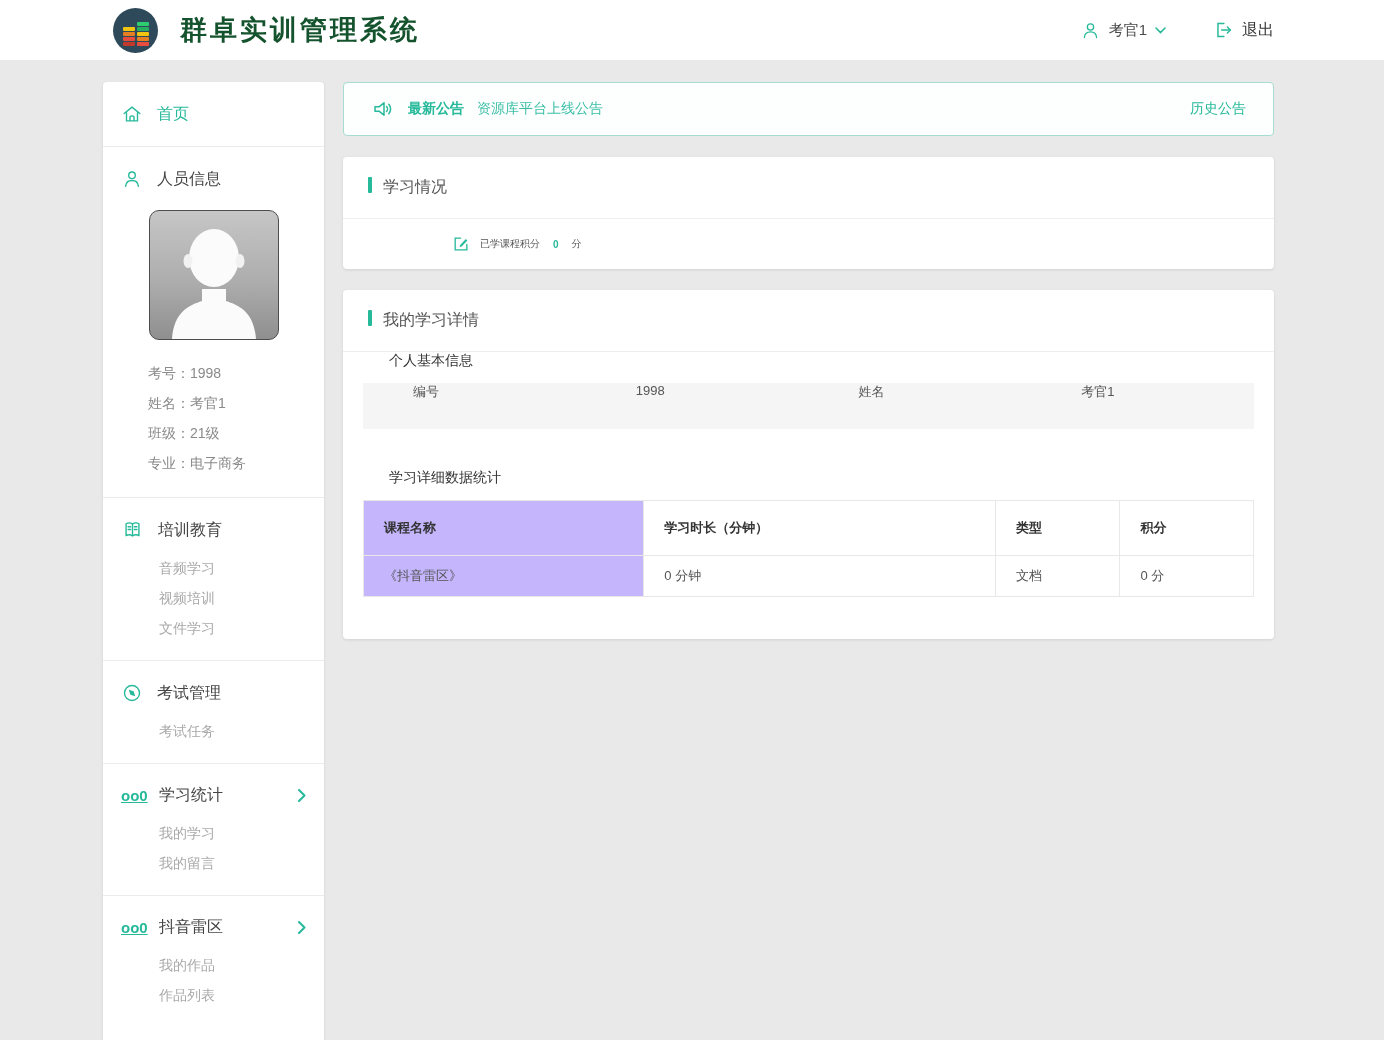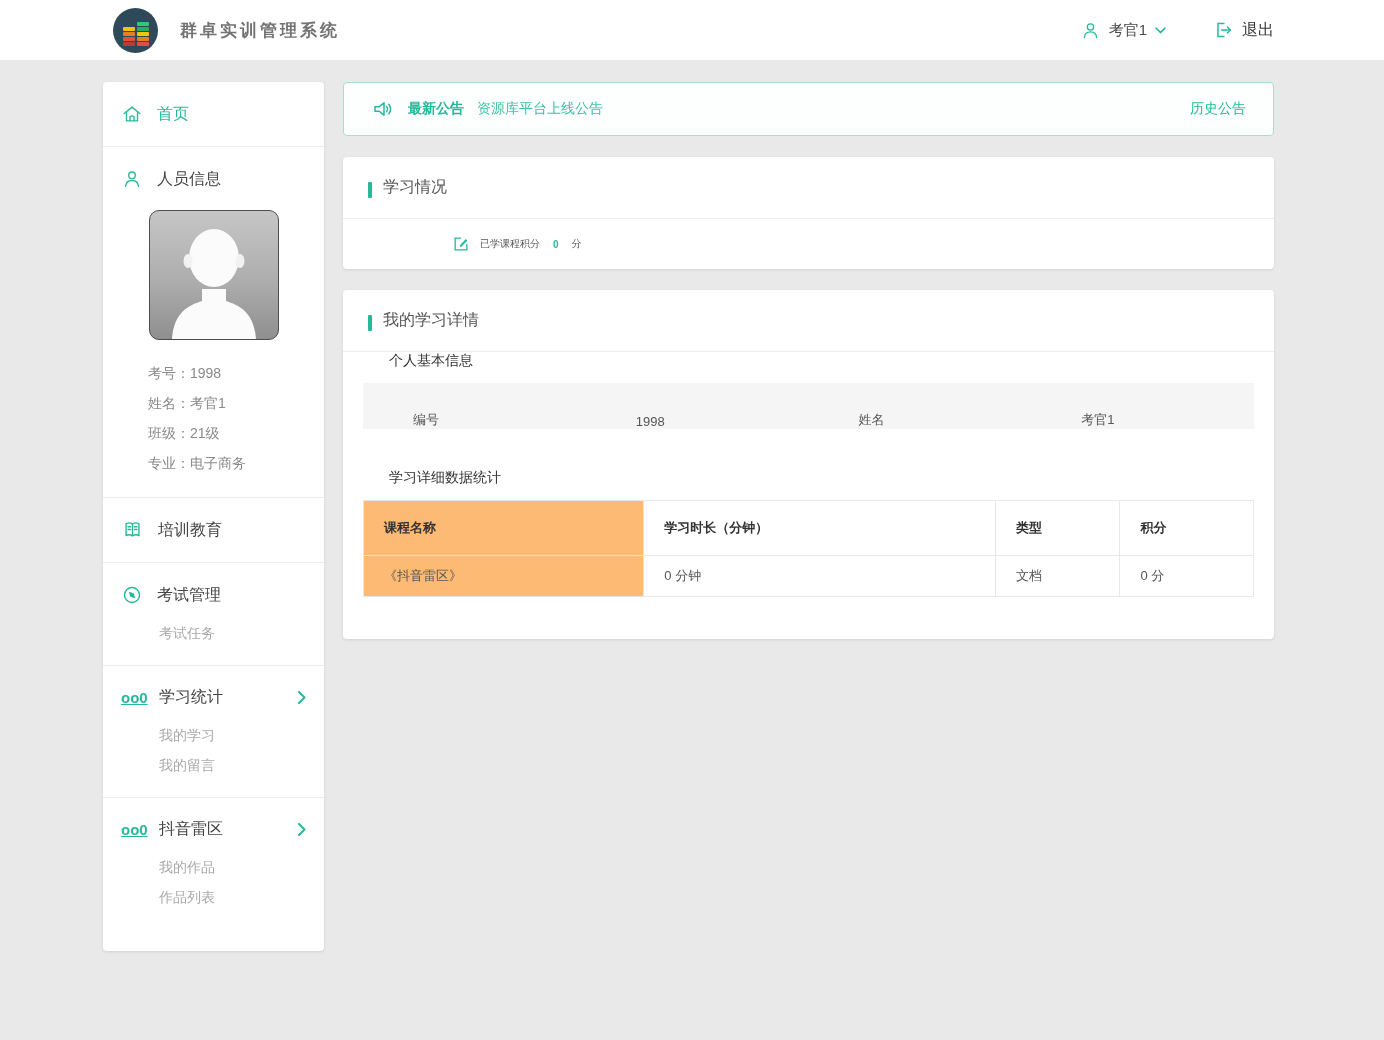--- a/index.html
+++ b/index.html
@@ -20,21 +20,21 @@
     width: 45px; height: 45px; border-radius: 50%;
     background: #2e4a5a; flex: 0 0 auto;
     display: flex; align-items: flex-end; justify-content: center;
     padding-bottom: 7px; gap: 2px;
   }
   .logo .col { display: flex; flex-direction: column; gap: 1px; }
   .logo .bar { width: 12px; height: 4px; border-radius: 1px; }
   .app-title {
     margin-left: 22px;
     font-family: "DejaVu Serif", "Liberation Serif", serif;
-    font-size: 17px; font-weight: bold; color: #737373;
+    font-size: 27px; font-weight: bold; color: #14532d;
     letter-spacing: 3px;
   }
   .header-right { margin-left: auto; display: flex; align-items: center; gap: 46px; }
   .user-menu { display: flex; align-items: center; gap: 8px; cursor: pointer; }
   .user-name { font-size: 15px; color: #4a4a4a; }
   .logout { display: flex; align-items: center; gap: 8px; cursor: pointer; }
   .logout-label { font-size: 16px; color: #333; }
   .icon { display: inline-flex; align-items: center; justify-content: center; }
 
   
@@ -81,43 +81,43 @@
   .notice-bar {
     height: 54px; background: #fcfffe;
     border: 1px solid #a6ddd0; border-radius: 4px;
     display: flex; align-items: center; padding: 0 27px; gap: 13px;
   }
   .notice-label { color: #26b99a; font-size: 14px; font-weight: bold; }
   .notice-msg { color: #3dbfa7; font-size: 14px; cursor: pointer; }
   .notice-history { margin-left: auto; color: #26b99a; font-size: 14px; cursor: pointer; }
 
   .card-header {
-    display: flex; align-items: flex-end; gap: 11px;
+    display: flex; align-items: flex-start; gap: 11px;
     padding: 20px 25px; border-bottom: 1px solid #eee;
     font-size: 16px; color: #555; font-family: Liberation Serif, serif;
   }
   .accent-bar { width: 4px; height: 16px; background: #26b99a; border-radius: 1px; }
 
   .score-row {
     display: flex; align-items: center; gap: 9px;
     padding: 15px 0 15px 108px; font-size: 10px; color: #555;
   }
   .score-value { color: #26b99a; font-weight: bold; padding: 0 4px; }
 
   .detail-body { padding: 0 20px 42px; }
   .report-title { text-align: center; font-size: 22px; color: #444; padding: 37px 0 30px; }
   .sub-heading { font-size: 14px; color: #333; margin: 0 0 13px 26px; }
-  .info-row { display: flex; background: #f5f5f5; height: 46px; align-items: flex-end; margin-bottom: 40px; }
+  .info-row { display: flex; background: #f5f5f5; height: 46px; align-items: flex-start; margin-bottom: 40px; }
   .info-cell { flex: 1; padding-left: 50px; font-size: 13px; color: #555; }
 
   table.stats { width: 100%; border-collapse: collapse; font-size: 13px; }
   table.stats th, table.stats td { border: 1px solid #e8e8e8; text-align: left; }
   table.stats th { font-weight: bold; color: #333; padding: 18px 20px; background: #fff; }
   table.stats td { color: #555; padding: 11px 20px; }
-  table.stats th:first-child, table.stats td:first-child { background: #fdba74; }
+  table.stats th:first-child, table.stats td:first-child { background: #c4b5fd; }
   .col-name { width: 31.5%; } .col-time { width: 39.5%; } .col-type { width: 14%; } .col-score { width: 15%; }
 
   svg { display: block; }
 </style>
 </head>
 <body>
 
 <div class="header">
   <div class="logo">
     <div class="col">
@@ -211,20 +211,25 @@
     <div class="side-block">
       <div class="side-main">
         <span class="icon">
           <svg width="23" height="22" viewBox="0 0 24 24" fill="none" stroke="#26b99a" stroke-width="1.5">
             <path d="M12 5.5 C10.2 4.2 6.8 4.2 5 5.2 V18.2 C6.8 17.2 10.2 17.2 12 18.5 C13.8 17.2 17.2 17.2 19 18.2 V5.2 C17.2 4.2 13.8 4.2 12 5.5 Z" stroke-linejoin="round"></path>
             <path d="M12 5.5 V18.5"></path>
             <path d="M7.2 8.5 H10 M7.2 11.5 H10 M14 8.5 H16.8 M14 11.5 H16.8" stroke-linecap="round"></path>
           </svg>
         </span>
         <span>培训教育</span>
+      </div>
+      <div class="sub-list">
+        <div class="sub-item">音频学习</div>
+        <div class="sub-item">视频培训</div>
+        <div class="sub-item">文件学习</div>
       </div>
     </div>
 
     <div class="side-block">
       <div class="side-main">
         <span class="icon">
           <svg width="22" height="22" viewBox="0 0 24 24" fill="none" stroke="#26b99a" stroke-width="1.5">
             <circle cx="12" cy="12" r="8.2"></circle>
             <path d="M8.5 8.5 L13.8 10.2 L15.5 15.5 L10.2 13.8 Z" fill="#26b99a" stroke="none"></path>
           </svg>

